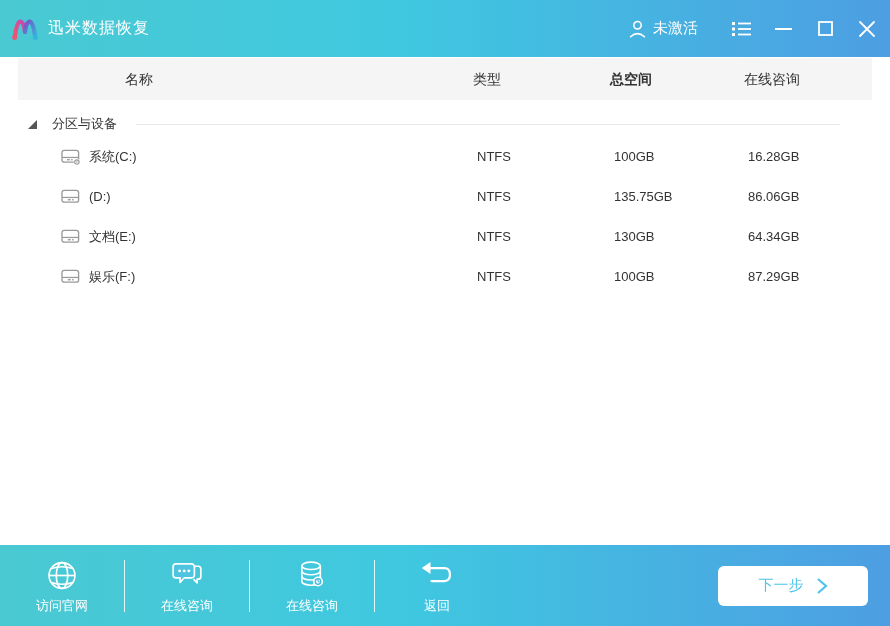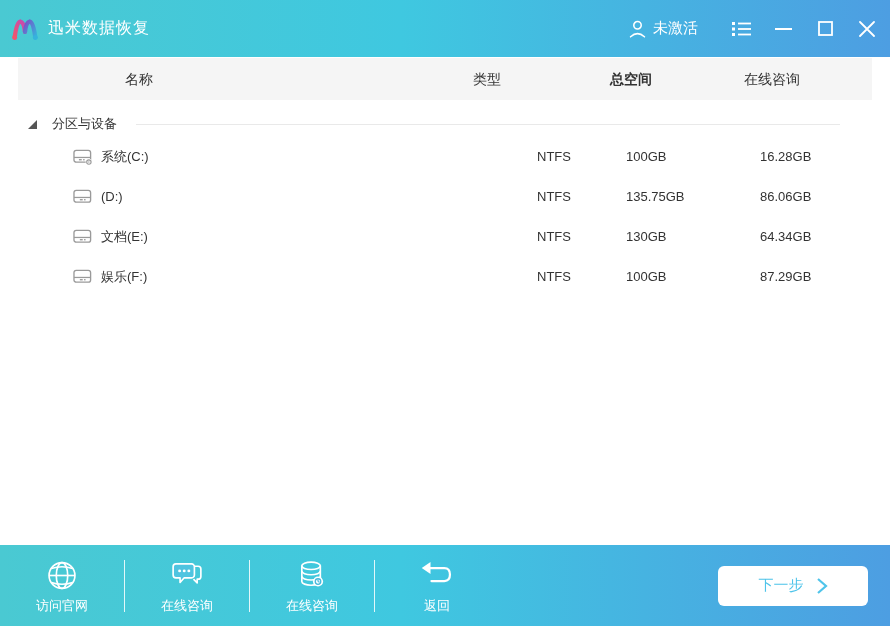--- a/index.html
+++ b/index.html
@@ -41,26 +41,26 @@
   .h-name  { left:83px;margin-left:24px; }
   .h-type  { left:455px; }
   .h-total { left:592px;font-weight:bold; }
   .h-free  { left:726px; }
 
   .tree-row { position:absolute; top:109px; left:0; right:0; height:30px; }
   .tree-toggle { position:absolute; left:27px; top:8px; width:12px; height:14px; cursor:default; }
   .tree-label { position:absolute; left:52px; top:0; line-height:30px; font-size:13px; color:#333; }
   .tree-line { position:absolute; left:136px; right:50px; top:15px; height:1px; background:#e9e9e9; }
 
-  .rows { position:absolute; top:137px; left:16px; right:0; }
+  .rows { position:absolute; top:137px; left:4px; right:0; }
   .row { position:relative; height:40px; cursor:default; }
   .row .cell-icon { position:absolute; left:57px; top:10px; width:20px; height:19px; }
   .row span { position:absolute; top:0; line-height:40px; font-size:13px; color:#333; }
   .c-name  { left:85px; }
-  .c-type  { left:473px;margin-left:48px; }
+  .c-type  { left:473px; }
   .c-total { left:610px; }
   .c-free  { left:744px; }
 
   
   .bottom-bar {
     position:absolute; bottom:0; left:0; width:100%; height:81px;
     background:linear-gradient(90deg,#4ac9d2 0%, #3fc8e0 45%, #4d9ee2 100%);
     display:flex; align-items:center;
   }
   .action {

